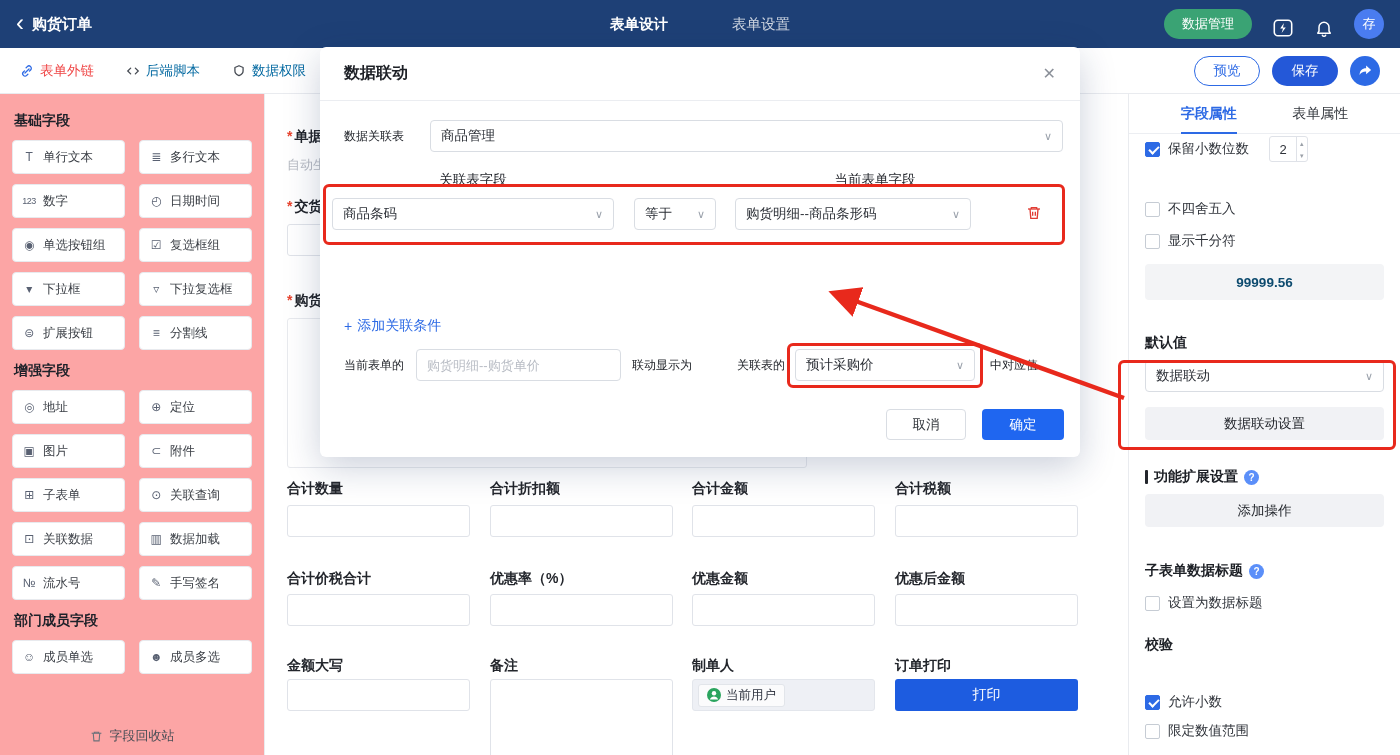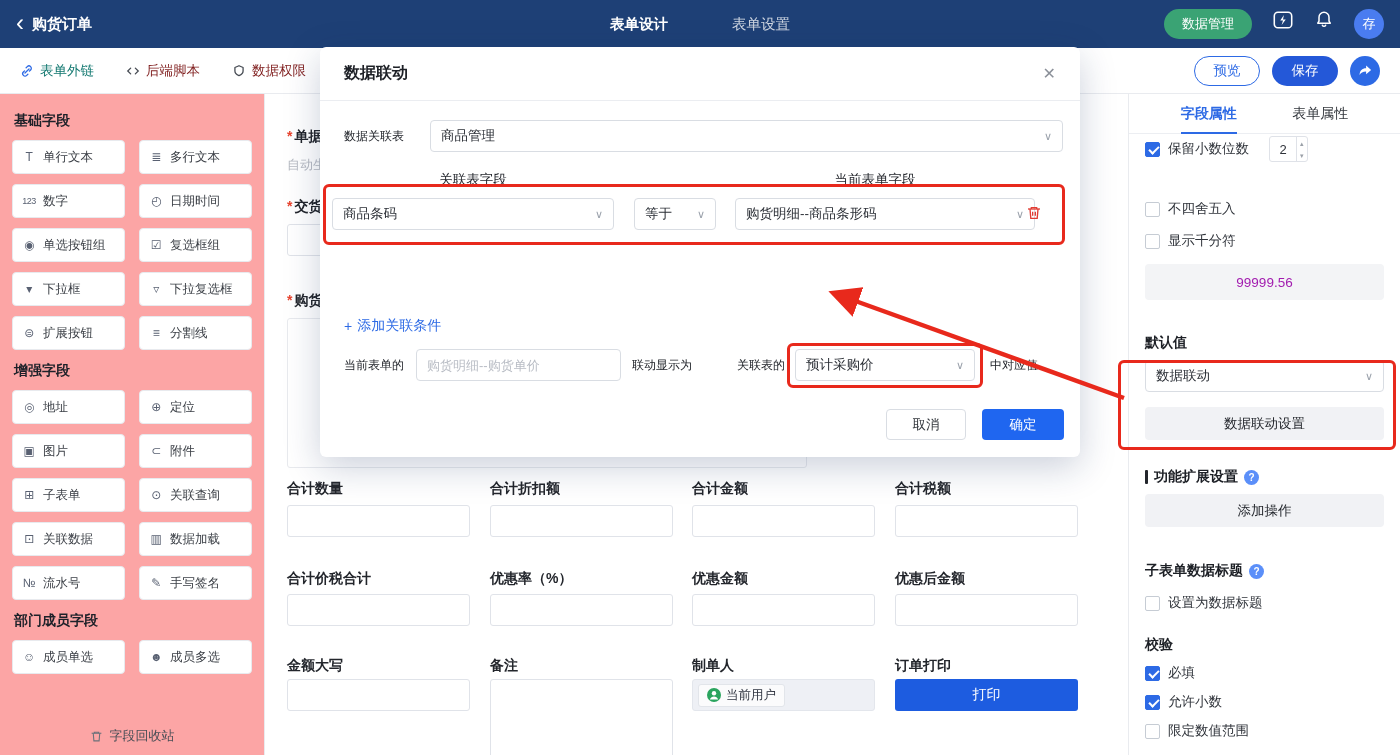--- a/index.html
+++ b/index.html
@@ -9,32 +9,32 @@
   }
   
   #topbar { position:absolute; left:0; top:0; width:100%; height:48px; background:#1e4076;
     display:flex; align-items:center; padding:0 16px; z-index:10; color:#fff; }
   .tb-left { display:flex; align-items:center; gap:8px; }
   .back { font-size:24px; line-height:1; cursor:pointer; margin-top:-3px; }
   .tb-title { font-size:15px; font-weight:700; }
   .tb-center { position:absolute; left:50%; transform:translateX(-50%); display:flex; gap:64px; }
   .tb-tab { color:rgba(255,255,255,.78); font-size:14.5px; cursor:pointer; }
   .tb-tab.active { color:#fff; font-weight:700; }
-  .tb-right { margin-left:auto; display:flex; align-items:flex-start; gap:20px; }
+  .tb-right { margin-left:auto; display:flex; align-items:flex-end; gap:20px; }
   .pill-green { background:#3aa374; color:#fff; font-size:13px; height:30px; padding:0 18px;
     border-radius:16px; display:inline-flex; align-items:center; cursor:pointer; }
   .tb-ic { display:inline-flex; line-height:0; cursor:pointer; }
   .avatar { width:30px; height:30px; border-radius:50%; background:#4a7cf0; color:#fff;
     display:inline-flex; align-items:center; justify-content:center; font-size:13px; cursor:pointer; }
   
   #toolbar { position:absolute; top:48px; left:0; right:0; height:46px; background:#fff;
     border-bottom:1px solid #e9ebef; display:flex; align-items:center; padding:0 20px; z-index:5; }
-  .tool-link { display:inline-flex; align-items:center; gap:6px; font-size:13.5px; color:#7f1d1d;
+  .tool-link { display:inline-flex; align-items:center; gap:6px; font-size:13.5px; color:#0369a1;
     margin-right:32px; cursor:pointer; }
-  .tool-link.blue { color:#0f766e; }
+  .tool-link.blue { color:#ef4444; }
   .tool-actions { margin-left:auto; display:flex; gap:12px; align-items:center; }
   .btn-outline { min-width:66px; height:30px; border:1px solid #2d6ae5; color:#2d6ae5; background:#fff;
     border-radius:16px; display:inline-flex; align-items:center; justify-content:center; font-size:13.5px; cursor:pointer; }
   .btn-primary { min-width:66px; height:30px; background:#2458d8; color:#fff;
     border-radius:16px; display:inline-flex; align-items:center; justify-content:center; font-size:13.5px; cursor:pointer; }
   .share-circle { width:30px; height:30px; border-radius:50%; background:#2d6ae5;
     display:inline-flex; align-items:center; justify-content:center; cursor:pointer; }
   
   #sidebar { position:absolute; top:94px; left:0; bottom:0; width:265px; background:#fca5a5;
     border-right:1px solid #e9ebef; padding:6px 12px; overflow:hidden; z-index:4; }
@@ -97,21 +97,21 @@
     position:relative; flex:none; cursor:pointer; }
   .chk.on { background:#2d6ae5; border-color:#2d6ae5; }
   .chk.on::after { content:""; position:absolute; left:4.5px; top:1.5px; width:4px; height:8px;
     border:solid #fff; border-width:0 2px 2px 0; transform:rotate(45deg); }
   .stepper { margin-left:12px; display:flex; align-items:stretch; border:1px solid #dfe2e8; border-radius:3px; height:26px; background:#fff; }
   .st-val { width:26px; display:flex; align-items:center; justify-content:center; font-size:13px; }
   .st-btns { display:flex; flex-direction:column; border-left:1px solid #dfe2e8; }
   .st-btns span { flex:1; display:flex; align-items:center; justify-content:center; font-size:7px;
     color:#9aa0a8; padding:0 3px; line-height:1; cursor:pointer; }
   .p-preview { position:absolute; left:16px; right:16px; height:36px; background:#f3f4f6; border-radius:4px;
-    display:flex; align-items:center; justify-content:center; font-size:13.5px; color:#a21caf; }
+    display:flex; align-items:center; justify-content:center; font-size:13.5px; color:#0c4a6e;font-weight:bold; }
   .p-title { position:absolute; left:16px; right:16px; font-size:14px; font-weight:700; color:#1d2026;
     display:flex; align-items:center; gap:6px; }
   .vbar { width:3px; height:14px; background:#23262c; border-radius:1px; flex:none; }
   .qmark { width:15px; height:15px; border-radius:50%; background:#5b8ff9; color:#fff; font-size:10px;
     display:inline-flex; align-items:center; justify-content:center; cursor:pointer; flex:none; }
   .p-btn { position:absolute; left:16px; right:16px; height:33px; background:#f1f2f5; border-radius:4px;
     display:flex; align-items:center; justify-content:center; font-size:13.5px; color:#24272d; cursor:pointer; }
   
   .red-box { position:absolute; border:3px solid #e8291c; border-radius:6px; pointer-events:none; z-index:55; }
   #arrow-layer { position:absolute; left:0; top:0; z-index:70; pointer-events:none; }
@@ -359,21 +359,21 @@
 
     <div class="red-box" style="left:3px;top:83px;width:742px;height:61px"></div>
     <div class="sel" style="left:12px;top:97px;width:282px">
       <span class="val">商品条码</span>
       <span class="chev">∨</span>
     </div>
     <div class="sel" style="left:314px;top:97px;width:82px">
       <span class="val">等于</span>
       <span class="chev">∨</span>
     </div>
-    <div class="sel" style="left:415px;top:97px;width:300px">
+    <div class="sel" style="left:415px;top:97px;width:236px">
       <span class="val">购货明细--商品条形码</span>
       <span class="chev">∨</span>
     </div>
     <span class="m-trash" style="left:706px;top:104px">
       <svg width="16" height="16" viewBox="0 0 24 24" fill="none" stroke="#e13c33" stroke-width="2">
           <path d="M3 6h18"></path>
           <path d="M8 6V4h8v2"></path>
           <path d="M6 6l1.2 14h9.6L18 6"></path>
           <path d="M10 10v6M14 10v6"></path>
         </svg>
@@ -450,24 +450,20 @@
     <span class="qmark">?</span>
   </div>
   <div class="p-row" style="top:500px">
     <span class="chk"></span>
     <span>设置为数据标题</span>
   </div>
 
   <div class="p-title" style="top:542px">
     <span>校验</span>
   </div>
-  <div class="p-row" style="top:570px">
-    <span class="chk on"></span>
-    <span>必填</span>
-  </div>
   <div class="p-row" style="top:599px">
     <span class="chk on"></span>
     <span>允许小数</span>
   </div>
   <div class="p-row" style="top:628px">
     <span class="chk"></span>
     <span>限定数值范围</span>
   </div>
 </div>
 

